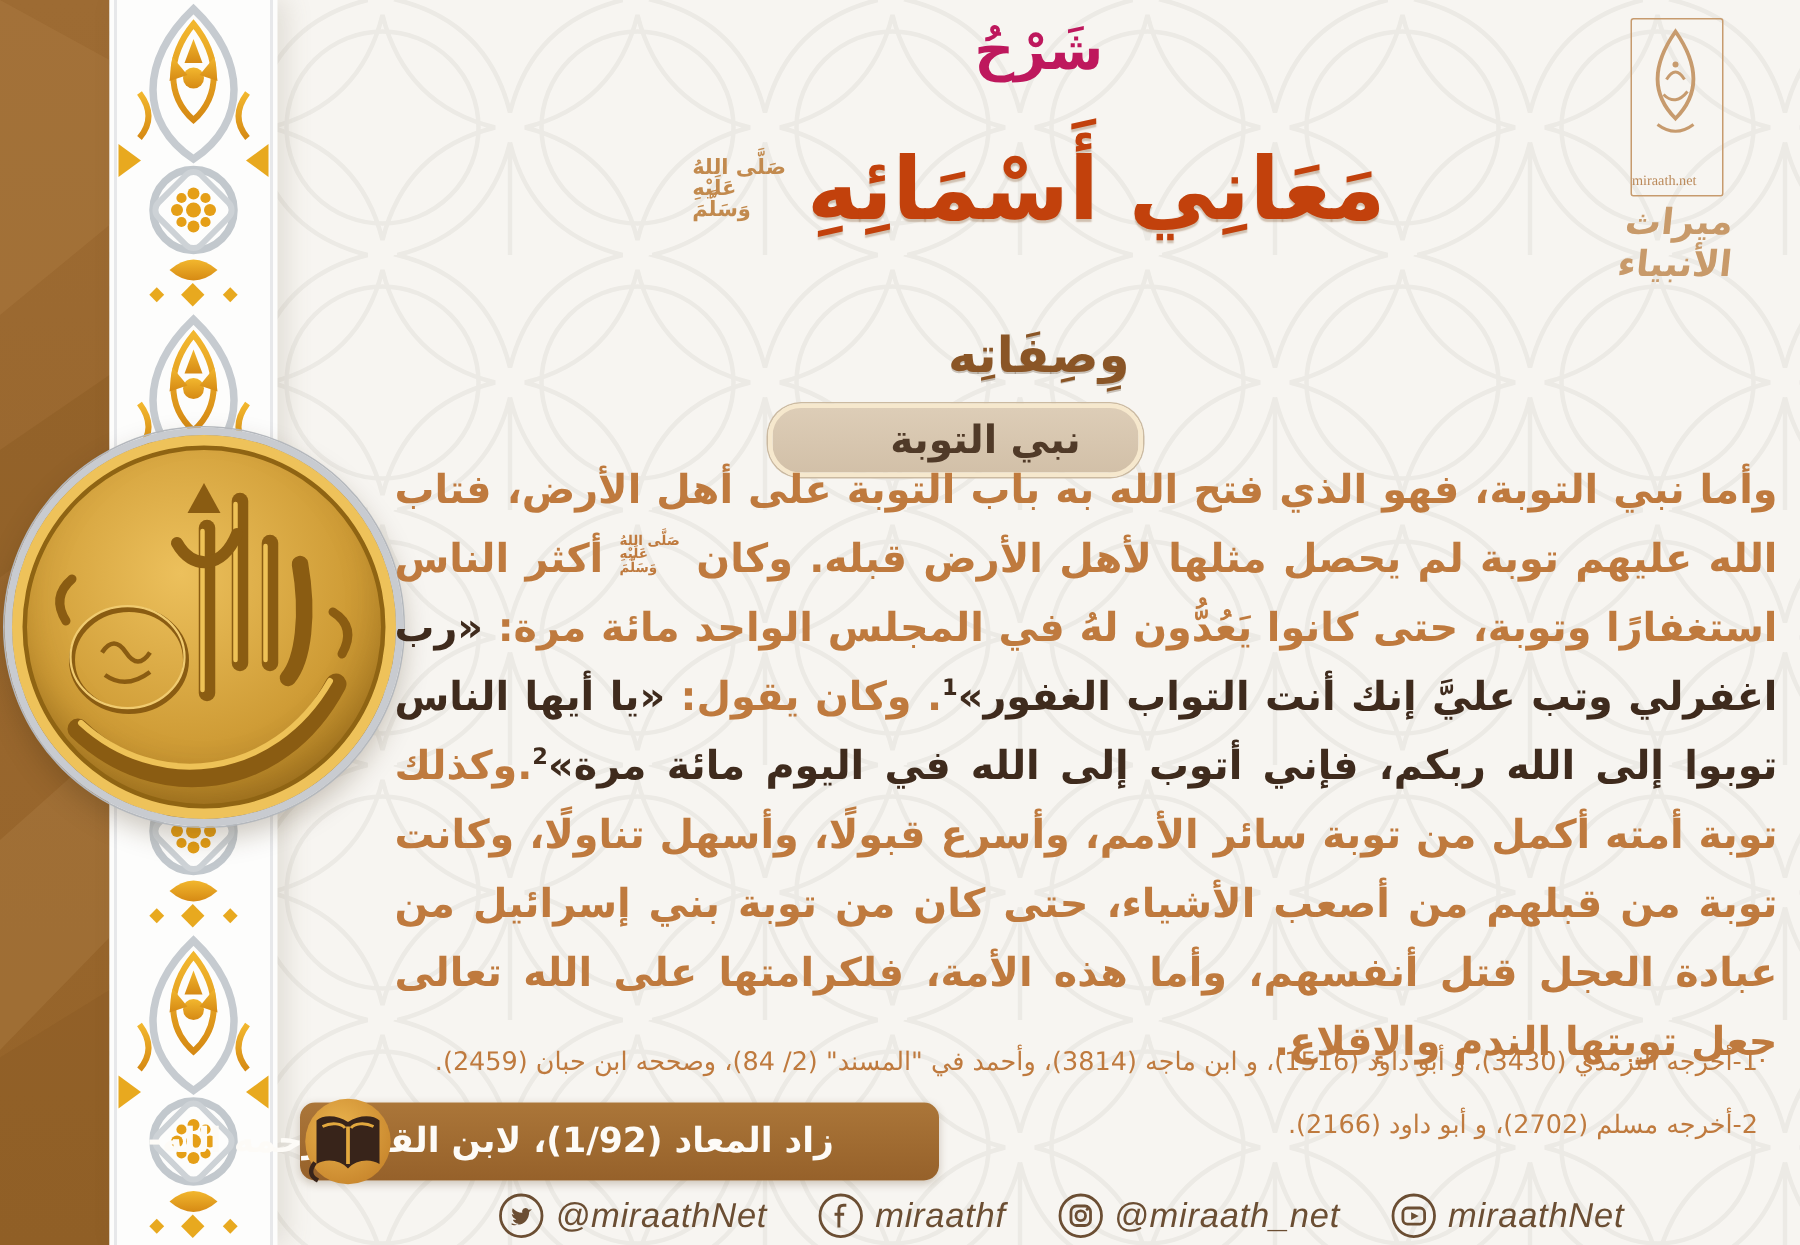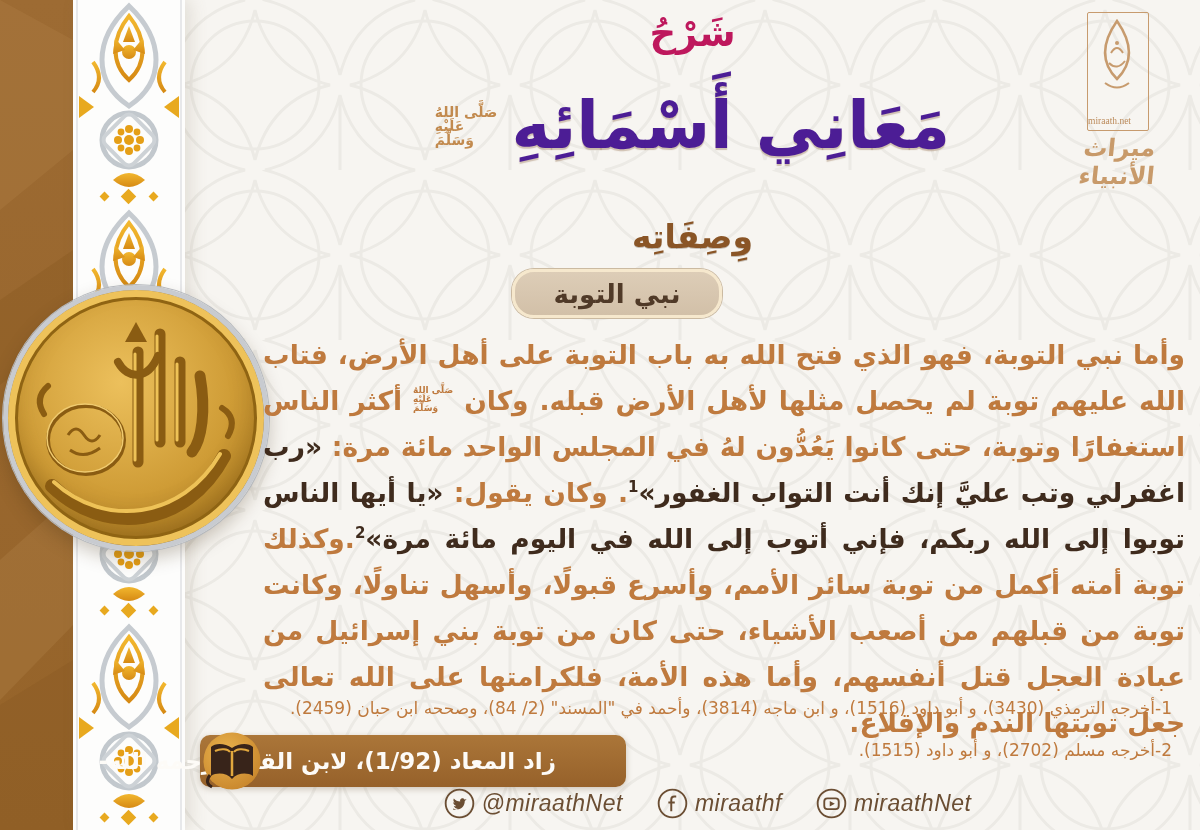--- a/index.html
+++ b/index.html
@@ -23,50 +23,50 @@
   .logo-box{position:absolute;left:1087px;top:12px;width:60px;height:117px;
             border:1.5px solid #c79b6e;border-radius:2px;}
   .logo-url{position:absolute;bottom:4px;left:0;right:0;text-align:left;
             font-size:9.5px;color:#bb8a5a;font-family:"Liberation Serif",serif;}
   .logo-ar{position:absolute;left:1040px;top:134px;width:156px;text-align:center;
            font-size:24px;font-weight:bold;color:#c89a6a;transform:skewX(-6deg);}
   
   .title-block{position:absolute;left:185px;top:0;width:1015px;text-align:center;}
   .t-pre{margin-top:12px;font-size:37px;font-weight:bold;color:#be185d;}
   .t-row{display:flex;direction:rtl;justify-content:center;align-items:center;gap:14px;height:142px;}
-  .t-main{font-size:66px;font-weight:bold;color:#4c1d95;line-height:1;
+  .t-main{font-size:58px;font-weight:bold;color:#c2410c;line-height:1;
           text-shadow:0 2px 1px rgba(120,72,30,.30);}
   .saw-stack{display:inline-block;line-height:1.02;color:#c28a4e;font-weight:bold;}
   .saw-stack span{display:block;text-align:left;}
   .saw-stack.big{font-size:14px;}
   .saw-stack.inline{font-size:9px;color:#bf7a3e;vertical-align:middle;transform:translateY(-3px);}
   .t-sub{margin-top:20px;font-size:33px;font-weight:bold;color:#8a5526;
          text-shadow:0 1px 0 rgba(60,35,10,.25);}
   
   .badge{position:absolute;left:512px;top:269px;width:204px;height:43px;border-radius:22px;
          background:linear-gradient(180deg,#ddcdb7,#d2c0a8);border:3px solid #f6e8cd;
          box-shadow:0 0 0 1px #cbbaa1;display:flex;align-items:center;justify-content:center;
-         font-size:26px;font-weight:bold;color:#503a28;}
-  
-  .body-text{position:absolute;right:15px;top:332px;width:922px;direction:rtl;
+         font-size:26px;font-weight:bold;color:#503a28;padding-left:40px;}
+  
+  .body-text{position:absolute;right:15px;top:304px;width:922px;direction:rtl;
              text-align:justify;font-size:26.5px;line-height:46px;font-weight:bold;color:#bf7a3e;margin-left:20px;}
   .body-text .q{color:#3f2b1d;}
   .body-text .sup{color:#3f2b1d;font-size:15px;vertical-align:super;line-height:0;}
   .fn{position:absolute;right:28px;direction:rtl;font-size:17px;font-weight:normal;color:#bf7a3e;}
   .fn1{top:698px;} .fn2{top:740px;}
   
   .source-bar{position:absolute;left:200px;top:735px;width:426px;height:52px;border-radius:10px;
               background:linear-gradient(180deg,#ab7639,#96612a);direction:rtl;
               box-shadow:0 2px 6px rgba(80,50,15,.25);}
   .src-text{position:absolute;right:70px;left:10px;top:0;height:52px;display:flex;align-items:center;
             justify-content:flex-start;color:#fdfbf7;font-size:23px;font-weight:bold;white-space:nowrap;}
   .emblem{position:absolute;left:2px;top:-4px;width:60px;height:60px;}
   
   .footer{position:absolute;left:215px;right:0;bottom:4px;height:38px;display:flex;
-          justify-content:center;align-items:flex-start;gap:34px;}
+          justify-content:center;align-items:flex-end;gap:34px;}
   .acct{display:flex;align-items:center;gap:7px;}
   .handle{font-family:"Liberation Sans",sans-serif;font-style:italic;font-size:23px;
           color:#6b4e33;letter-spacing:.5px;}
 </style>
 </head>
 <body>
 
 <div class="canvas">
 
   <svg class="bg" width="1200" height="830">
@@ -191,21 +191,21 @@
         </span>
     </div>
     <div class="t-sub">وِصِفَاتِه</div>
   </div>
 
   <div class="badge" dir="rtl">نبي التوبة</div>
 
   <div class="body-text" lang="ar" dir="rtl"><span class="n">وأما نبي التوبة، فهو الذي فتح الله به باب التوبة على أهل الأرض، فتاب الله عليهم توبة لم يحصل مثلها لأهل الأرض قبله. وكان </span><span class="saw-stack inline"><span>صَلَّى اللهُ</span><span>عَلَيْهِ</span><span>وَسَلَّمَ</span></span><span class="n"> أكثر الناس استغفارًا وتوبة، حتى كانوا يَعُدُّون لهُ في المجلس الواحد مائة مرة: </span><span class="q">«رب اغفرلي وتب عليَّ إنك أنت التواب الغفور»</span><span class="sup">1</span><span class="n">. وكان يقول: </span><span class="q">«يا أيها الناس توبوا إلى الله ربكم، فإني أتوب إلى الله في اليوم مائة مرة»</span><span class="sup">2</span><span class="n">.وكذلك توبة أمته أكمل من توبة سائر الأمم، وأسرع قبولًا، وأسهل تناولًا، وكانت توبة من قبلهم من أصعب الأشياء، حتى كان من توبة بني إسرائيل من عبادة العجل قتل أنفسهم، وأما هذه الأمة، فلكرامتها على الله تعالى جعل توبتها الندم والإقلاع.</span></div>
 
   <div class="fn fn1" dir="rtl">1-أخرجه الترمذي (3430)، و أبو داود (1516)، و ابن ماجه (3814)، وأحمد في "المسند" (2/ 84)، وصححه ابن حبان (2459).</div>
-  <div class="fn fn2" dir="rtl">2-أخرجه مسلم (2702)، و أبو داود (1515).</div>
+  <div class="fn fn2" dir="rtl">2-أخرجه مسلم (2702)، و أبو داود (2166).</div>
 
   <div class="source-bar" dir="rtl">
     <span class="src-text">زاد المعاد (1/92)، لابن القيم -رحمه الله-</span>
     <span class="emblem">
       <svg width="60" height="60">
         <defs>
           <radialGradient id="bk" cx="40%" cy="35%" r="75%">
             <stop offset="0" stop-color="#eab44e"></stop>
               <stop offset="1" stop-color="#c6832a"></stop>
           </radialGradient>
@@ -230,20 +230,29 @@
       <span class="acct">
     <svg width="31" height="31" viewBox="0 0 30 30">
       <circle cx="15" cy="15" r="13.4" fill="none" stroke="#6b4e33" stroke-width="1.8"></circle>
       <path d="M18.6 8.2h-1.9c-1.8 0-2.9 1.1-2.9 3V22.5 M11 14h6.2" fill="none" stroke="#6b4e33" stroke-width="1.9"></path>
     </svg>
   <span class="handle">miraathf</span>
       </span>
       <span class="acct">
     <svg width="31" height="31" viewBox="0 0 30 30">
       <circle cx="15" cy="15" r="13.4" fill="none" stroke="#6b4e33" stroke-width="1.8"></circle>
+      <rect x="8.7" y="8.7" width="12.6" height="12.6" rx="3.6" fill="none" stroke="#6b4e33" stroke-width="1.8"></rect>
+      <circle cx="15" cy="15" r="3.1" fill="none" stroke="#6b4e33" stroke-width="1.8"></circle>
+      <circle cx="19.2" cy="10.8" r="1" fill="#6b4e33"></circle>
+    </svg>
+  <span class="handle">@miraath_net</span>
+      </span>
+      <span class="acct">
+    <svg width="31" height="31" viewBox="0 0 30 30">
+      <circle cx="15" cy="15" r="13.4" fill="none" stroke="#6b4e33" stroke-width="1.8"></circle>
       <rect x="8" y="10" width="14" height="10.4" rx="3" fill="none" stroke="#6b4e33" stroke-width="1.8"></rect>
       <path d="M13.3 12.7 L18.2 15.2 L13.3 17.8 Z" fill="#6b4e33"></path>
     </svg>
   <span class="handle">miraathNet</span>
       </span>
     </div>
 
 </div>
 
 </body></html>

